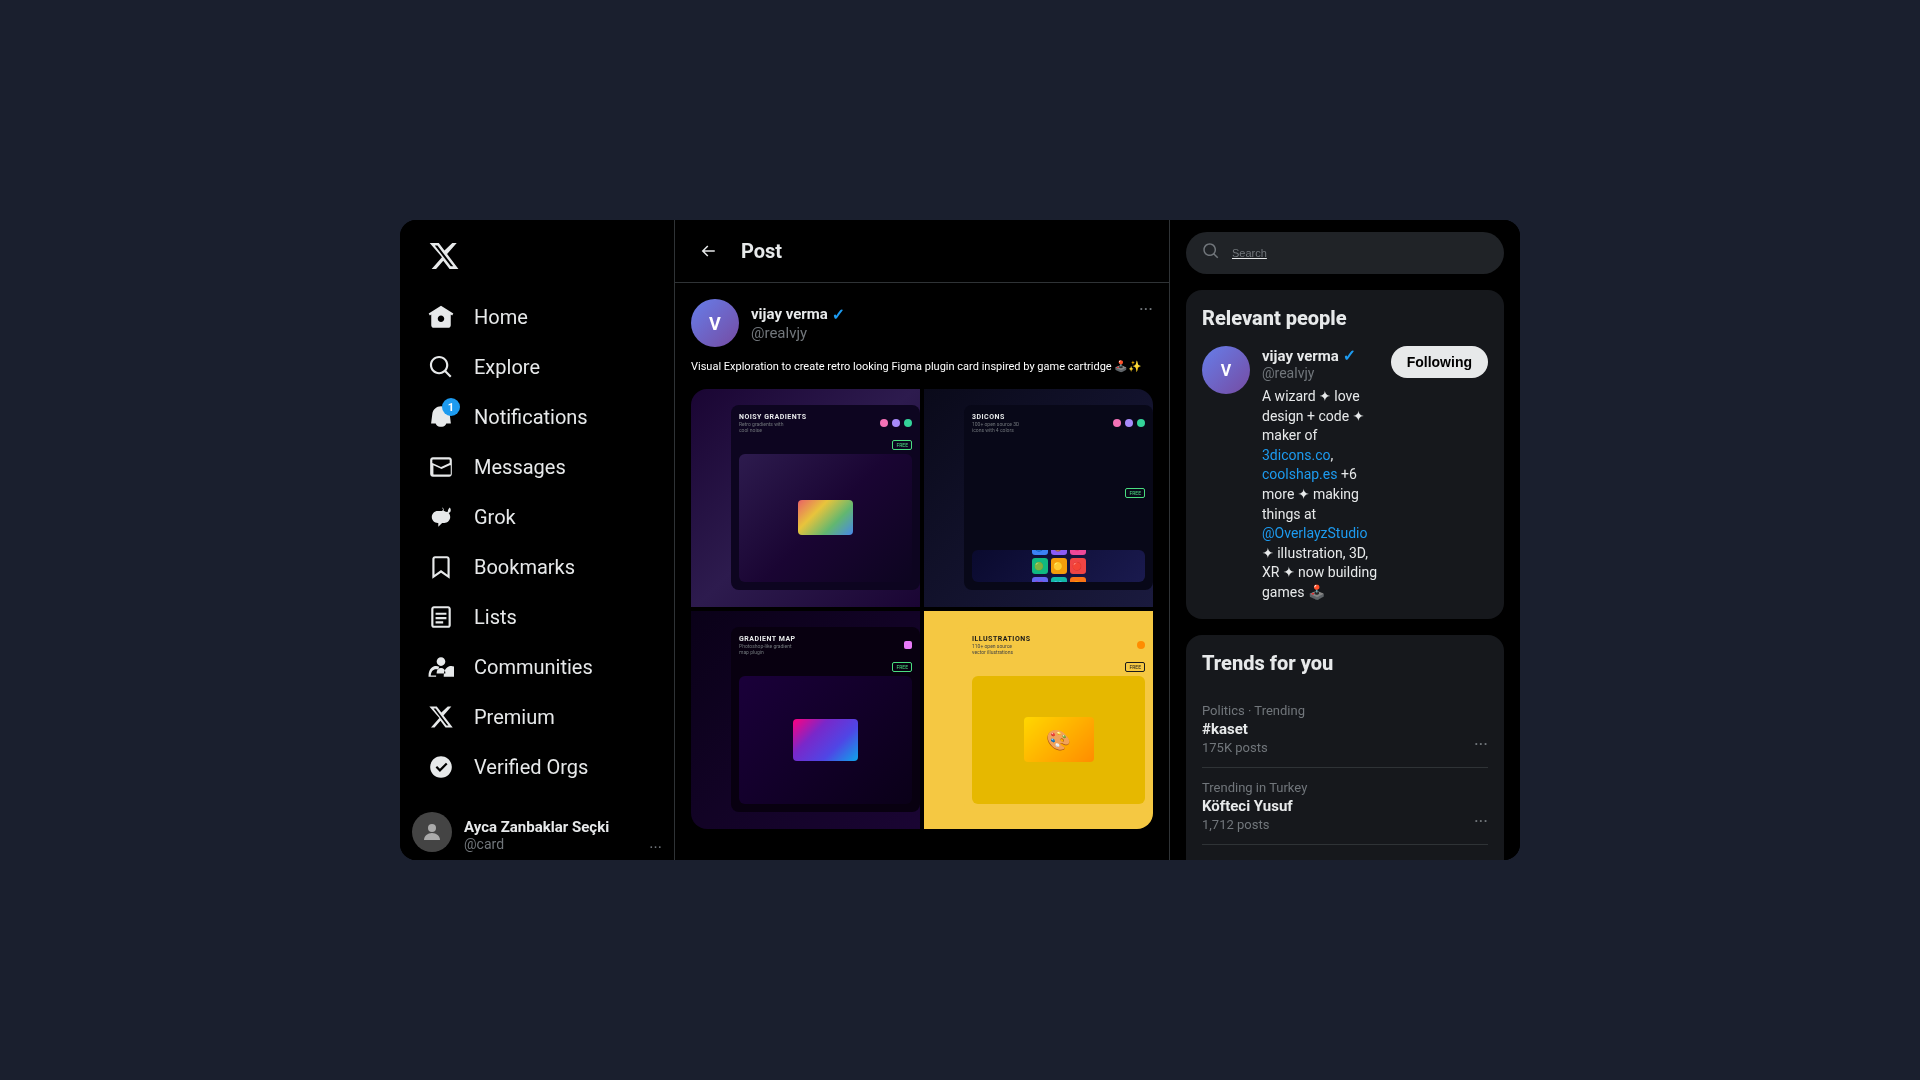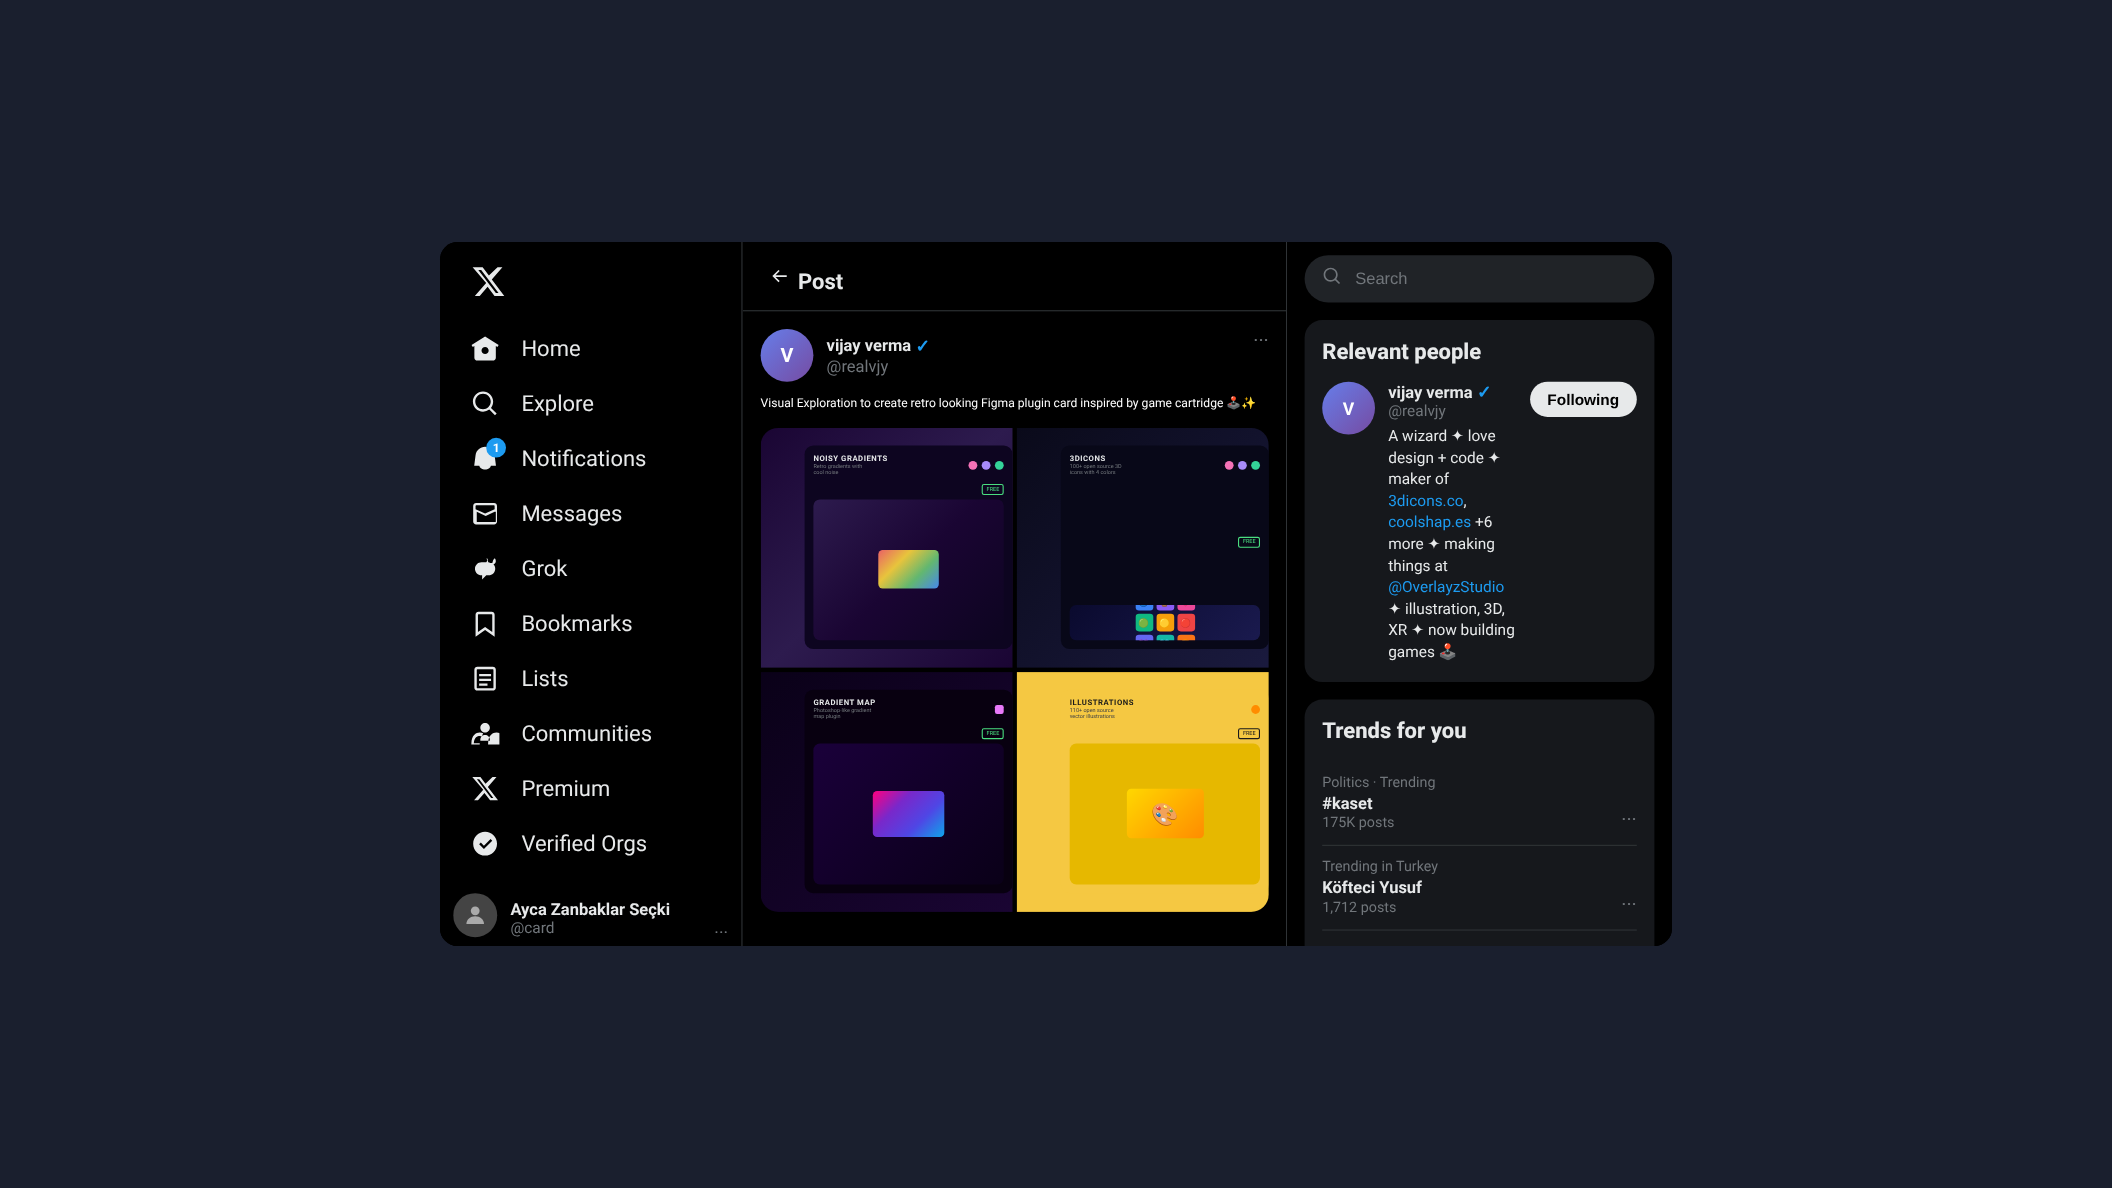--- a/index.html
+++ b/index.html
@@ -69,21 +69,22 @@
     .main-content {
       flex: 1;
       background: #000;
       border-right: 1px solid #2f3336;
       overflow-y: auto;
       display: flex;
       flex-direction: column;
     }
     .post-header {
       display: flex;
-      align-items: flex-end;
+      align-items: center;
+      gap: 16px;
       padding: 14px 16px;
       border-bottom: 1px solid #2f3336;
       position: sticky;
       top: 0;
       background: rgba(0,0,0,0.85);
       backdrop-filter: blur(12px);
       z-index: 10;
     }
     .back-btn {
       width: 34px; height: 34px; border-radius: 50%; display: flex; align-items: center; justify-content: center;
@@ -193,21 +194,21 @@
       display: flex;
       align-items: center;
       background: #202327;
       border-radius: 50px;
       padding: 10px 16px;
       gap: 12px;
       margin-bottom: 16px;
     }
     .search-icon { color: #71767b; font-size: 18px; }
     .search-input {
-      background: none; border: none; outline: none; color: #e7e9ea; font-size: 15px; flex: 1;
+      background: none; border: none; outline: none; color: #e7e9ea; font-size: 11px; flex: 1; text-decoration: underline;
     }
     .search-input::placeholder { color: #71767b; }
     .relevant-people {
       background: #16181c;
       border-radius: 16px;
       padding: 16px;
       margin-bottom: 16px;
     }
     .section-title { font-size: 20px; font-weight: 800; margin-bottom: 16px; color: #e7e9ea; }
     .person-card { display: flex; align-items: flex-start; gap: 12px; }

